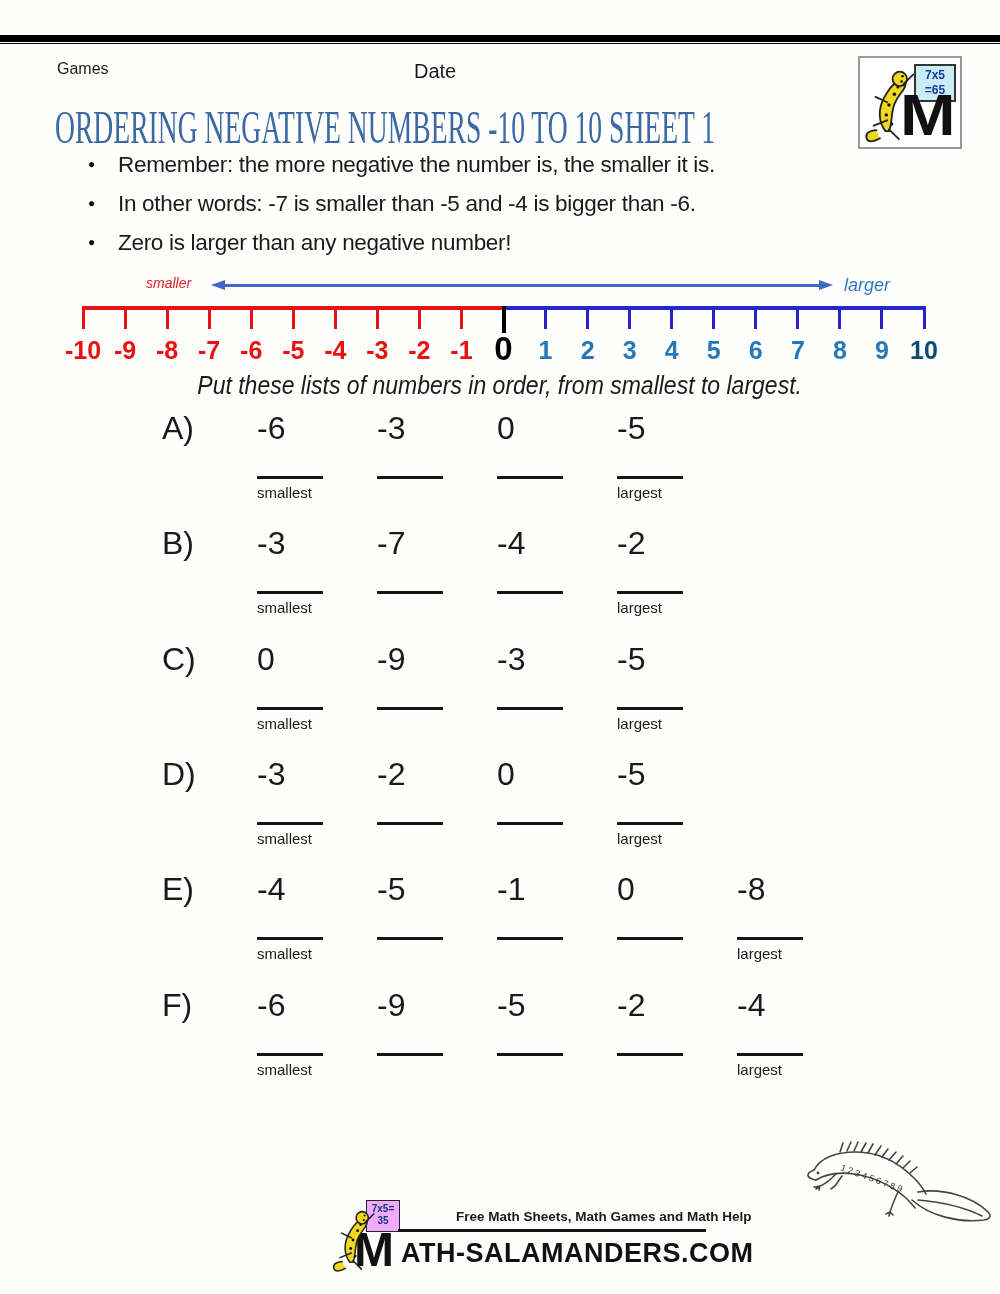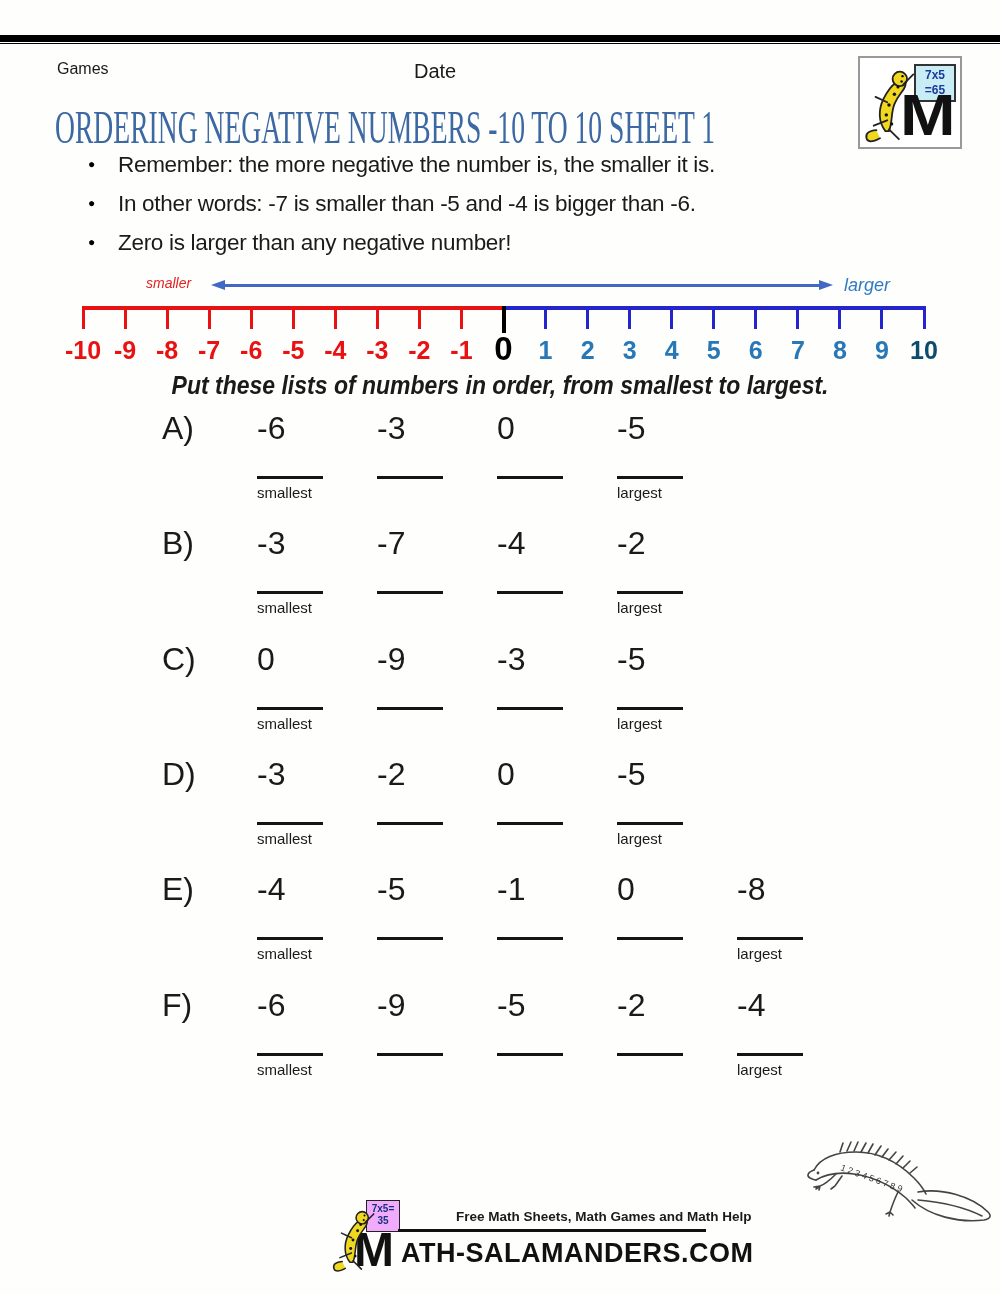--- a/index.html
+++ b/index.html
@@ -35,21 +35,21 @@
   #arrow-shaft{left:224px; top:284px; width:596px; height:2.5px; background:#4068c4;}
   #arrow-left{left:211px; top:280px; width:0; height:0; border-top:5.5px solid transparent; border-bottom:5.5px solid transparent; border-right:14px solid #4068c4;}
   #arrow-right{left:819px; top:280px; width:0; height:0; border-top:5.5px solid transparent; border-bottom:5.5px solid transparent; border-left:14px solid #4068c4;}
   
   .nl-seg{top:306px; height:3.5px;}
   .nl-tick{top:306px; width:3px; height:23px;}
   .nl-tick.zero{width:4px; height:27px;}
   .nl-label{top:336px; width:64px; margin-left:-32px; text-align:center; font-weight:bold; font-size:25px; white-space:nowrap;}
   .nl-label.zero{top:330px; font-size:33px;}
   
-  #instruction-row{left:0; top:371px; width:1000px; text-align:center;font-weight:bold;}
+  #instruction-row{left:0; top:371px; width:1000px; text-align:center;}
   #instruction-row span{display:inline-block; font-size:25px; font-style:italic; transform:scaleX(0.92); white-space:nowrap;}
   
   .problem-row{left:0; top:0; width:1000px; height:0;}
   .p-letter{position:absolute; left:162px; top:0; font-size:32px;}
   .p-num{position:absolute; top:0; font-size:32px;}
   .p-blank{position:absolute; top:66px; width:66px; height:0; border-bottom:3px solid #151515;}
   .p-lab{position:absolute; top:74px; font-size:15px;}
   
   #footer-logo{left:330px; top:1200px; width:420px; height:92px;}
   #f-board{left:36px; top:0; width:34px; height:32px; background:#f0abfc; border:1.5px solid #222; box-sizing:border-box;

